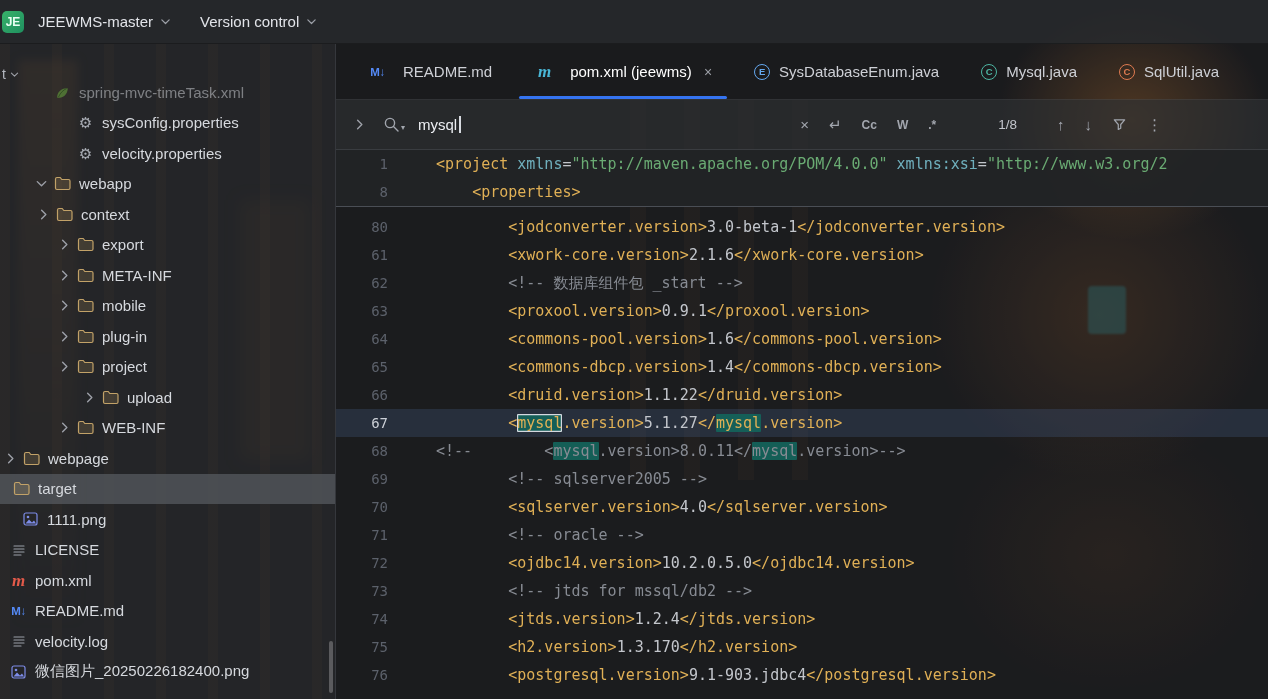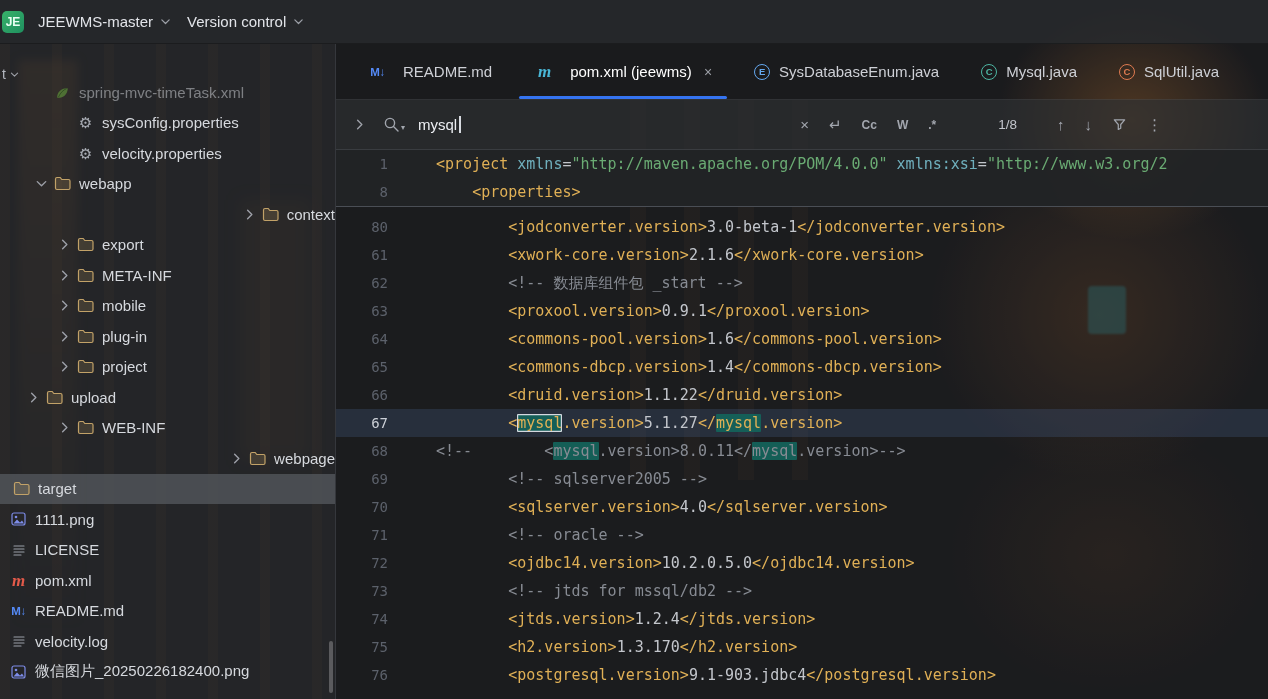--- a/index.html
+++ b/index.html
@@ -13,21 +13,21 @@
   #art-streaks-side{left:0;top:44px;width:336px;height:655px;background:repeating-linear-gradient(90deg,rgba(150,95,45,.16) 0 10px,rgba(0,0,0,0) 10px 52px)}
   #art-beam{left:18px;top:60px;width:60px;height:560px;background:linear-gradient(180deg,rgba(170,110,50,.30),rgba(60,40,25,.06));filter:blur(5px)}
   #art-beam2{left:240px;top:200px;width:70px;height:260px;background:rgba(150,95,45,.18);filter:blur(8px)}
   #art-streaks-editor{left:630px;top:100px;width:190px;height:380px;background:repeating-linear-gradient(90deg,rgba(150,95,45,.10) 0 16px,rgba(0,0,0,0) 16px 54px)}
   #art-teal{left:1088px;top:286px;width:38px;height:48px;background:rgba(52,148,152,.5);border-radius:4px;filter:blur(1px)}
   .ui{position:absolute;inset:0;z-index:1}
   
   .topbar{height:44px;background:rgba(39,41,44,.88);display:flex;align-items:center;border-bottom:1px solid rgba(25,26,28,.8)}
   .logo{width:22px;height:22px;border-radius:5px;margin-left:2px;background:linear-gradient(135deg,#38b26a,#1f8f5f);display:flex;align-items:center;justify-content:center;font-size:12px;font-weight:700;color:#eafff3}
   .tb-item{display:flex;align-items:center;gap:6px;color:#e2e4e9;font-size:15px;margin-left:14px;cursor:pointer}
-  .tb-item + .tb-item{margin-left:15px}
+  .tb-item + .tb-item{margin-left:28px}
   
   .sidebar{position:absolute;top:44px;left:0;width:336px;bottom:0;background:rgba(40,42,45,.72);border-right:1px solid rgba(68,71,76,.55);overflow:hidden}
   .panel-header{position:absolute;top:22px;left:2px;display:flex;align-items:center;gap:3px;color:#b6bac2;font-size:14px;cursor:pointer}
   .tree{position:absolute;top:42px;left:0;right:0;bottom:0;overflow:hidden}
   .trow{display:flex;align-items:center;height:30.5px;color:#d6d9de;font-size:15px;cursor:pointer;white-space:nowrap}
   .trow.sel{background:rgba(86,89,95,.75)}
   .trow.faded{opacity:.5;margin-top:-9px}
   .tchev{width:21px;height:21px;flex:0 0 21px;display:inline-flex;align-items:center;justify-content:center}
   .ticon{width:21px;flex:0 0 21px;display:inline-flex;justify-content:center;align-items:center;margin-right:6px}
   .gear{font-size:15px;color:#a9adb5;line-height:1}
@@ -136,21 +136,21 @@
               <path d="M3.5 6l4.5 4.5L12.5 6" fill="none" stroke="#9da0a8" stroke-width="1.5" stroke-linecap="round" stroke-linejoin="round"></path>
             </svg>
           </span>
           <span class="ticon">
             <svg width="17" height="15" viewBox="0 0 17 15">
               <path d="M1.5 3c0-.8.7-1.5 1.5-1.5h3.2l1.6 2h6.7c.8 0 1.5.7 1.5 1.5v7c0 .8-.7 1.5-1.5 1.5H3c-.8 0-1.5-.7-1.5-1.5z" fill="rgba(201,169,107,.18)" stroke="#c2a268" stroke-width="1.2"></path>
             </svg>
           </span>
           <span class="tlabel">webapp</span>
         </div>
-        <div class="trow" style="padding-left: 33px; justify-content: flex-end;">
+        <div class="trow" style="padding-left: 33px;">
           <span class="tchev">
             <svg width="15" height="15" viewBox="0 0 16 16">
               <path d="M6 3.5l4.5 4.5L6 12.5" fill="none" stroke="#9da0a8" stroke-width="1.5" stroke-linecap="round" stroke-linejoin="round"></path>
             </svg>
           </span>
           <span class="ticon">
             <svg width="17" height="15" viewBox="0 0 17 15">
               <path d="M1.5 3c0-.8.7-1.5 1.5-1.5h3.2l1.6 2h6.7c.8 0 1.5.7 1.5 1.5v7c0 .8-.7 1.5-1.5 1.5H3c-.8 0-1.5-.7-1.5-1.5z" fill="rgba(201,169,107,.18)" stroke="#c2a268" stroke-width="1.2"></path>
             </svg>
           </span>
@@ -214,21 +214,21 @@
               <path d="M6 3.5l4.5 4.5L6 12.5" fill="none" stroke="#9da0a8" stroke-width="1.5" stroke-linecap="round" stroke-linejoin="round"></path>
             </svg>
           </span>
           <span class="ticon">
             <svg width="17" height="15" viewBox="0 0 17 15">
               <path d="M1.5 3c0-.8.7-1.5 1.5-1.5h3.2l1.6 2h6.7c.8 0 1.5.7 1.5 1.5v7c0 .8-.7 1.5-1.5 1.5H3c-.8 0-1.5-.7-1.5-1.5z" fill="rgba(201,169,107,.18)" stroke="#c2a268" stroke-width="1.2"></path>
             </svg>
           </span>
           <span class="tlabel">project</span>
         </div>
-        <div class="trow" style="padding-left: 23px;">
+        <div class="trow" style="padding-left: 79px;">
           <span class="tchev">
             <svg width="15" height="15" viewBox="0 0 16 16">
               <path d="M6 3.5l4.5 4.5L6 12.5" fill="none" stroke="#9da0a8" stroke-width="1.5" stroke-linecap="round" stroke-linejoin="round"></path>
             </svg>
           </span>
           <span class="ticon">
             <svg width="17" height="15" viewBox="0 0 17 15">
               <path d="M1.5 3c0-.8.7-1.5 1.5-1.5h3.2l1.6 2h6.7c.8 0 1.5.7 1.5 1.5v7c0 .8-.7 1.5-1.5 1.5H3c-.8 0-1.5-.7-1.5-1.5z" fill="rgba(201,169,107,.18)" stroke="#c2a268" stroke-width="1.2"></path>
             </svg>
           </span>
@@ -240,42 +240,42 @@
               <path d="M6 3.5l4.5 4.5L6 12.5" fill="none" stroke="#9da0a8" stroke-width="1.5" stroke-linecap="round" stroke-linejoin="round"></path>
             </svg>
           </span>
           <span class="ticon">
             <svg width="17" height="15" viewBox="0 0 17 15">
               <path d="M1.5 3c0-.8.7-1.5 1.5-1.5h3.2l1.6 2h6.7c.8 0 1.5.7 1.5 1.5v7c0 .8-.7 1.5-1.5 1.5H3c-.8 0-1.5-.7-1.5-1.5z" fill="rgba(201,169,107,.18)" stroke="#c2a268" stroke-width="1.2"></path>
             </svg>
           </span>
           <span class="tlabel">WEB-INF</span>
         </div>
-        <div class="trow" style="padding-left: 54px; justify-content: flex-end;">
+        <div class="trow" style="">
           <span class="tchev">
             <svg width="15" height="15" viewBox="0 0 16 16">
               <path d="M6 3.5l4.5 4.5L6 12.5" fill="none" stroke="#9da0a8" stroke-width="1.5" stroke-linecap="round" stroke-linejoin="round"></path>
             </svg>
           </span>
           <span class="ticon">
             <svg width="17" height="15" viewBox="0 0 17 15">
               <path d="M1.5 3c0-.8.7-1.5 1.5-1.5h3.2l1.6 2h6.7c.8 0 1.5.7 1.5 1.5v7c0 .8-.7 1.5-1.5 1.5H3c-.8 0-1.5-.7-1.5-1.5z" fill="rgba(201,169,107,.18)" stroke="#c2a268" stroke-width="1.2"></path>
             </svg>
           </span>
           <span class="tlabel">webpage</span>
         </div>
         <div class="trow sel" style="padding-left: 11px;">
           <span class="ticon">
             <svg width="17" height="15" viewBox="0 0 17 15">
               <path d="M1.5 3c0-.8.7-1.5 1.5-1.5h3.2l1.6 2h6.7c.8 0 1.5.7 1.5 1.5v7c0 .8-.7 1.5-1.5 1.5H3c-.8 0-1.5-.7-1.5-1.5z" fill="rgba(201,169,107,.18)" stroke="#c2a268" stroke-width="1.2"></path>
             </svg>
           </span>
           <span class="tlabel">target</span>
         </div>
-        <div class="trow" style="padding-left: 8px;">
+        <div class="trow" style="padding-left: 20px;">
           <span class="ticon">
             <svg width="15" height="14" viewBox="0 0 15 14">
               <rect x="1" y="1" width="13" height="12" rx="2" fill="none" stroke="#7d8ce8" stroke-width="1.2"></rect>
               <circle cx="5" cy="5" r="1.3" fill="#7d8ce8"></circle>
               <path d="M2.5 11.5l3.5-4 3 3 2-2 2 3z" fill="#7d8ce8"></path>
             </svg>
           </span>
           <span class="tlabel">1111.png</span>
         </div>
         <div class="trow" style="padding-left: 8px;">

